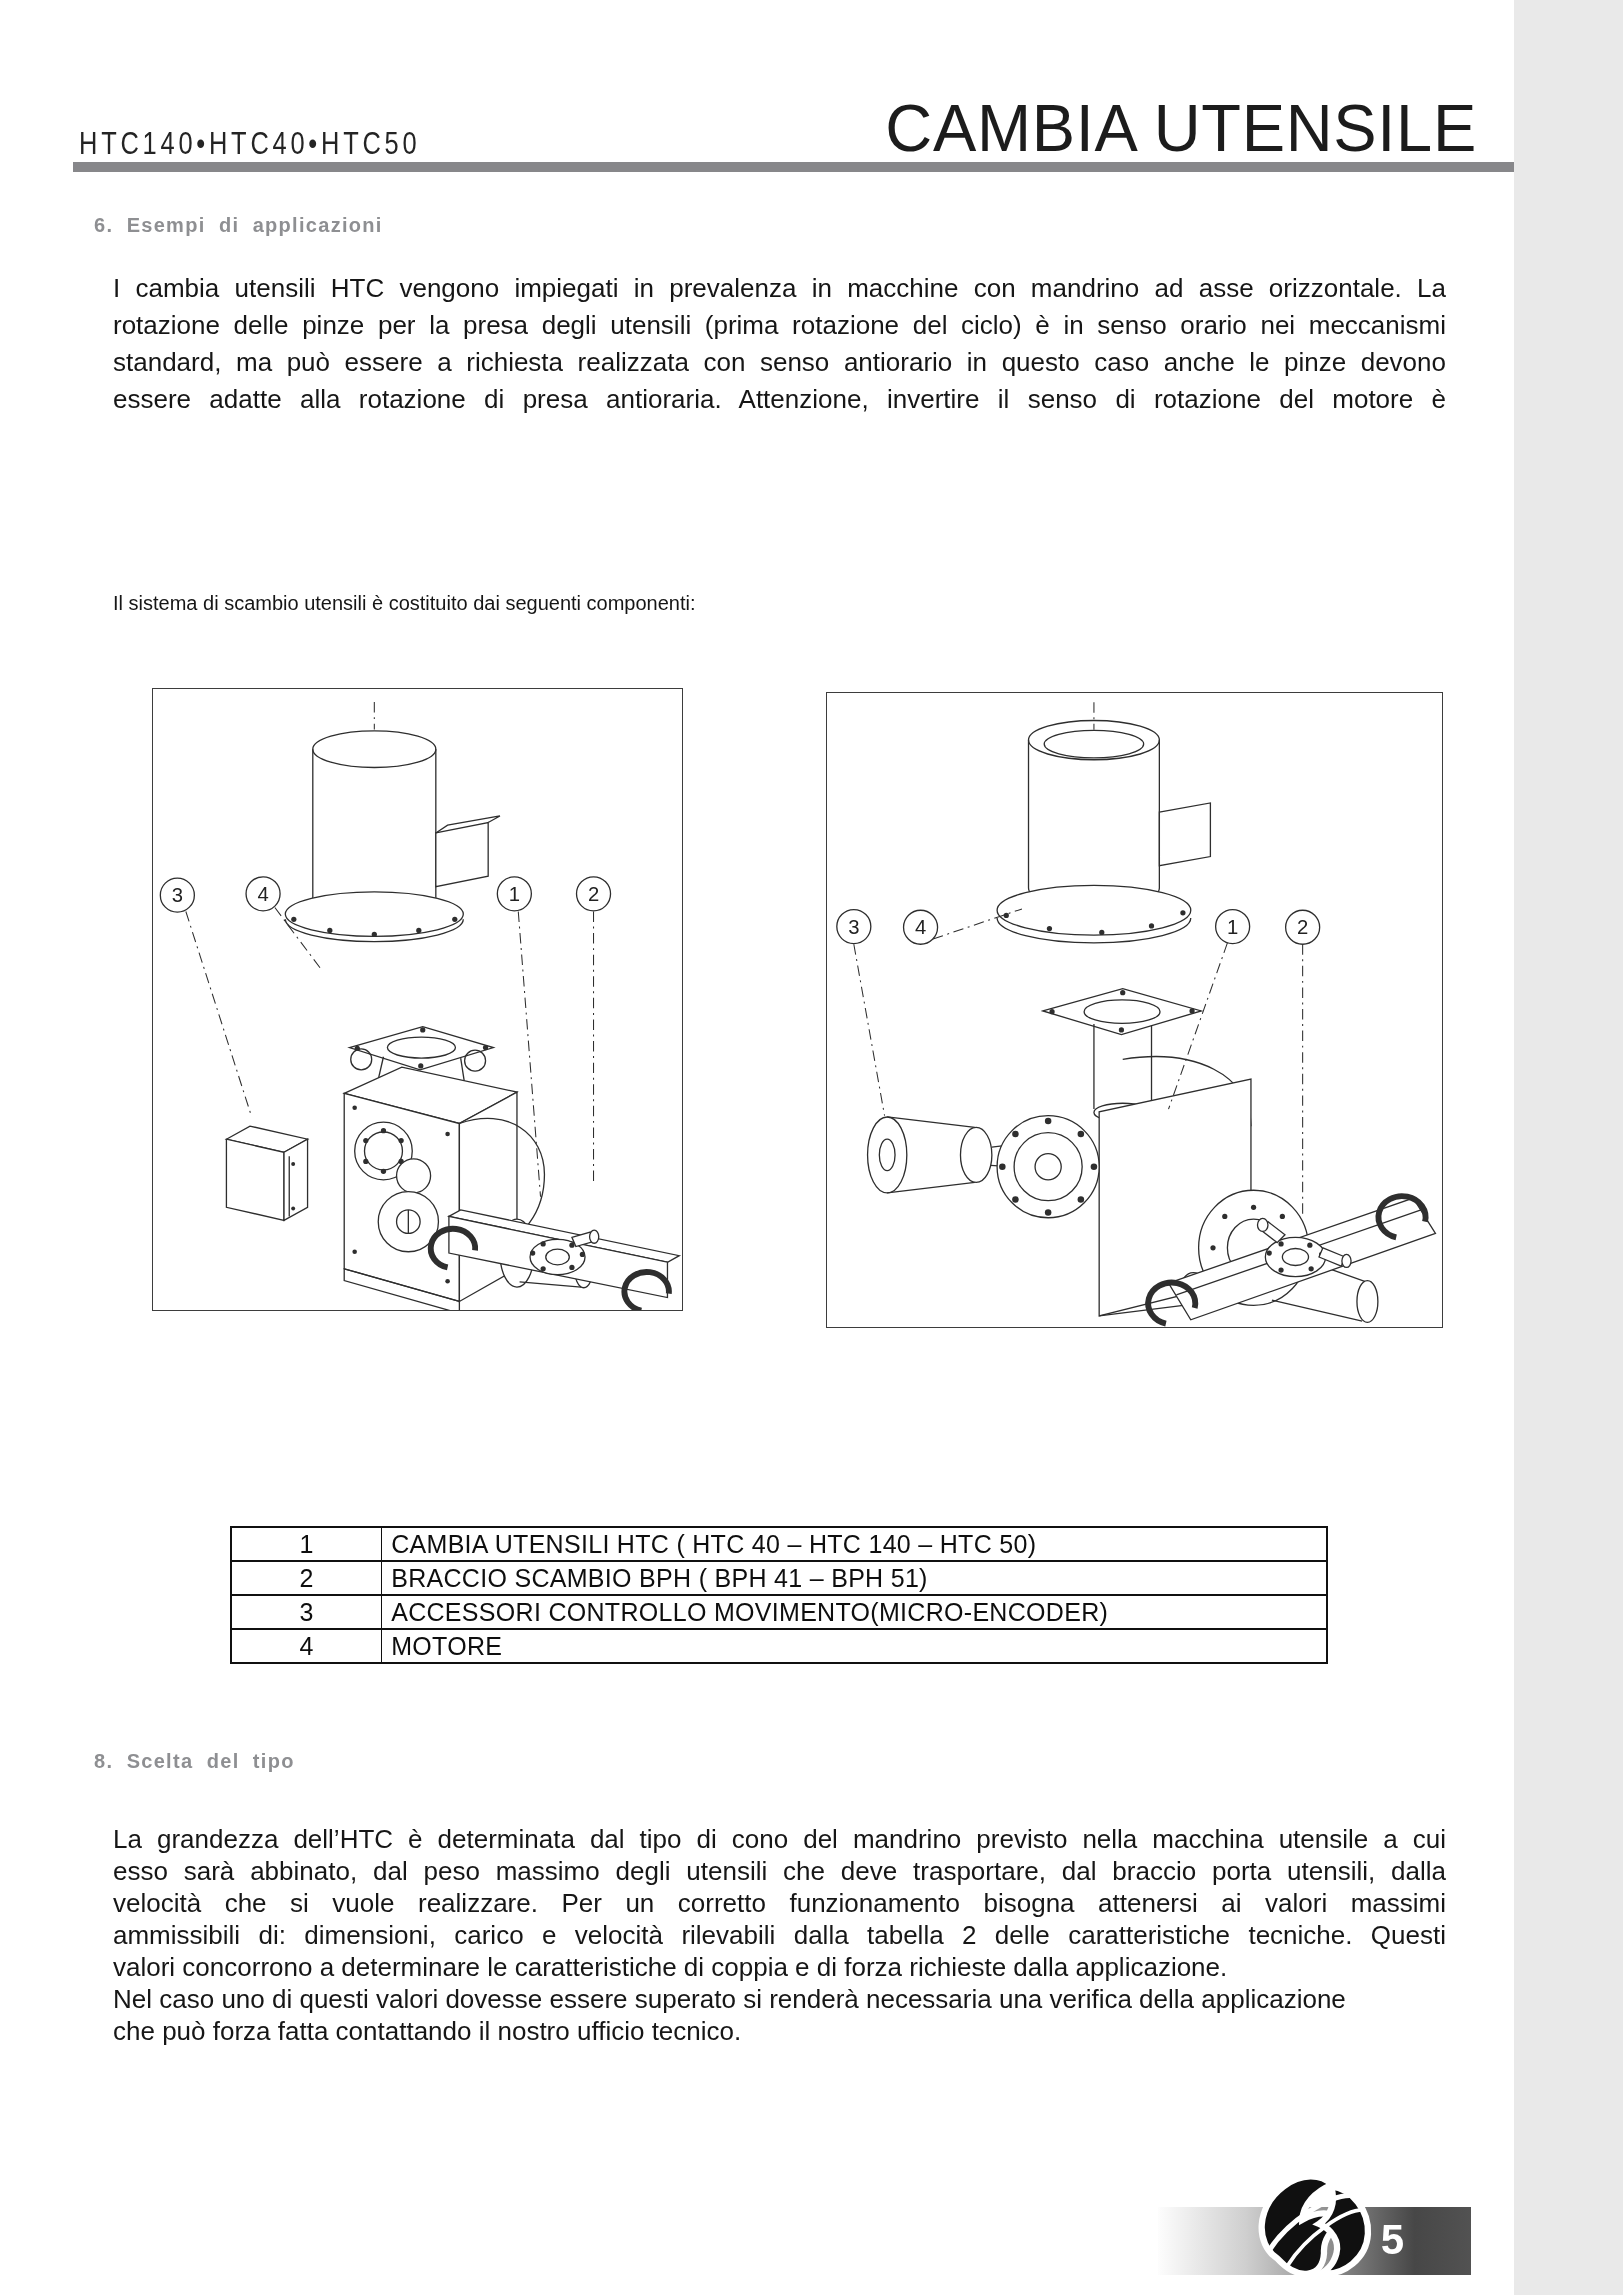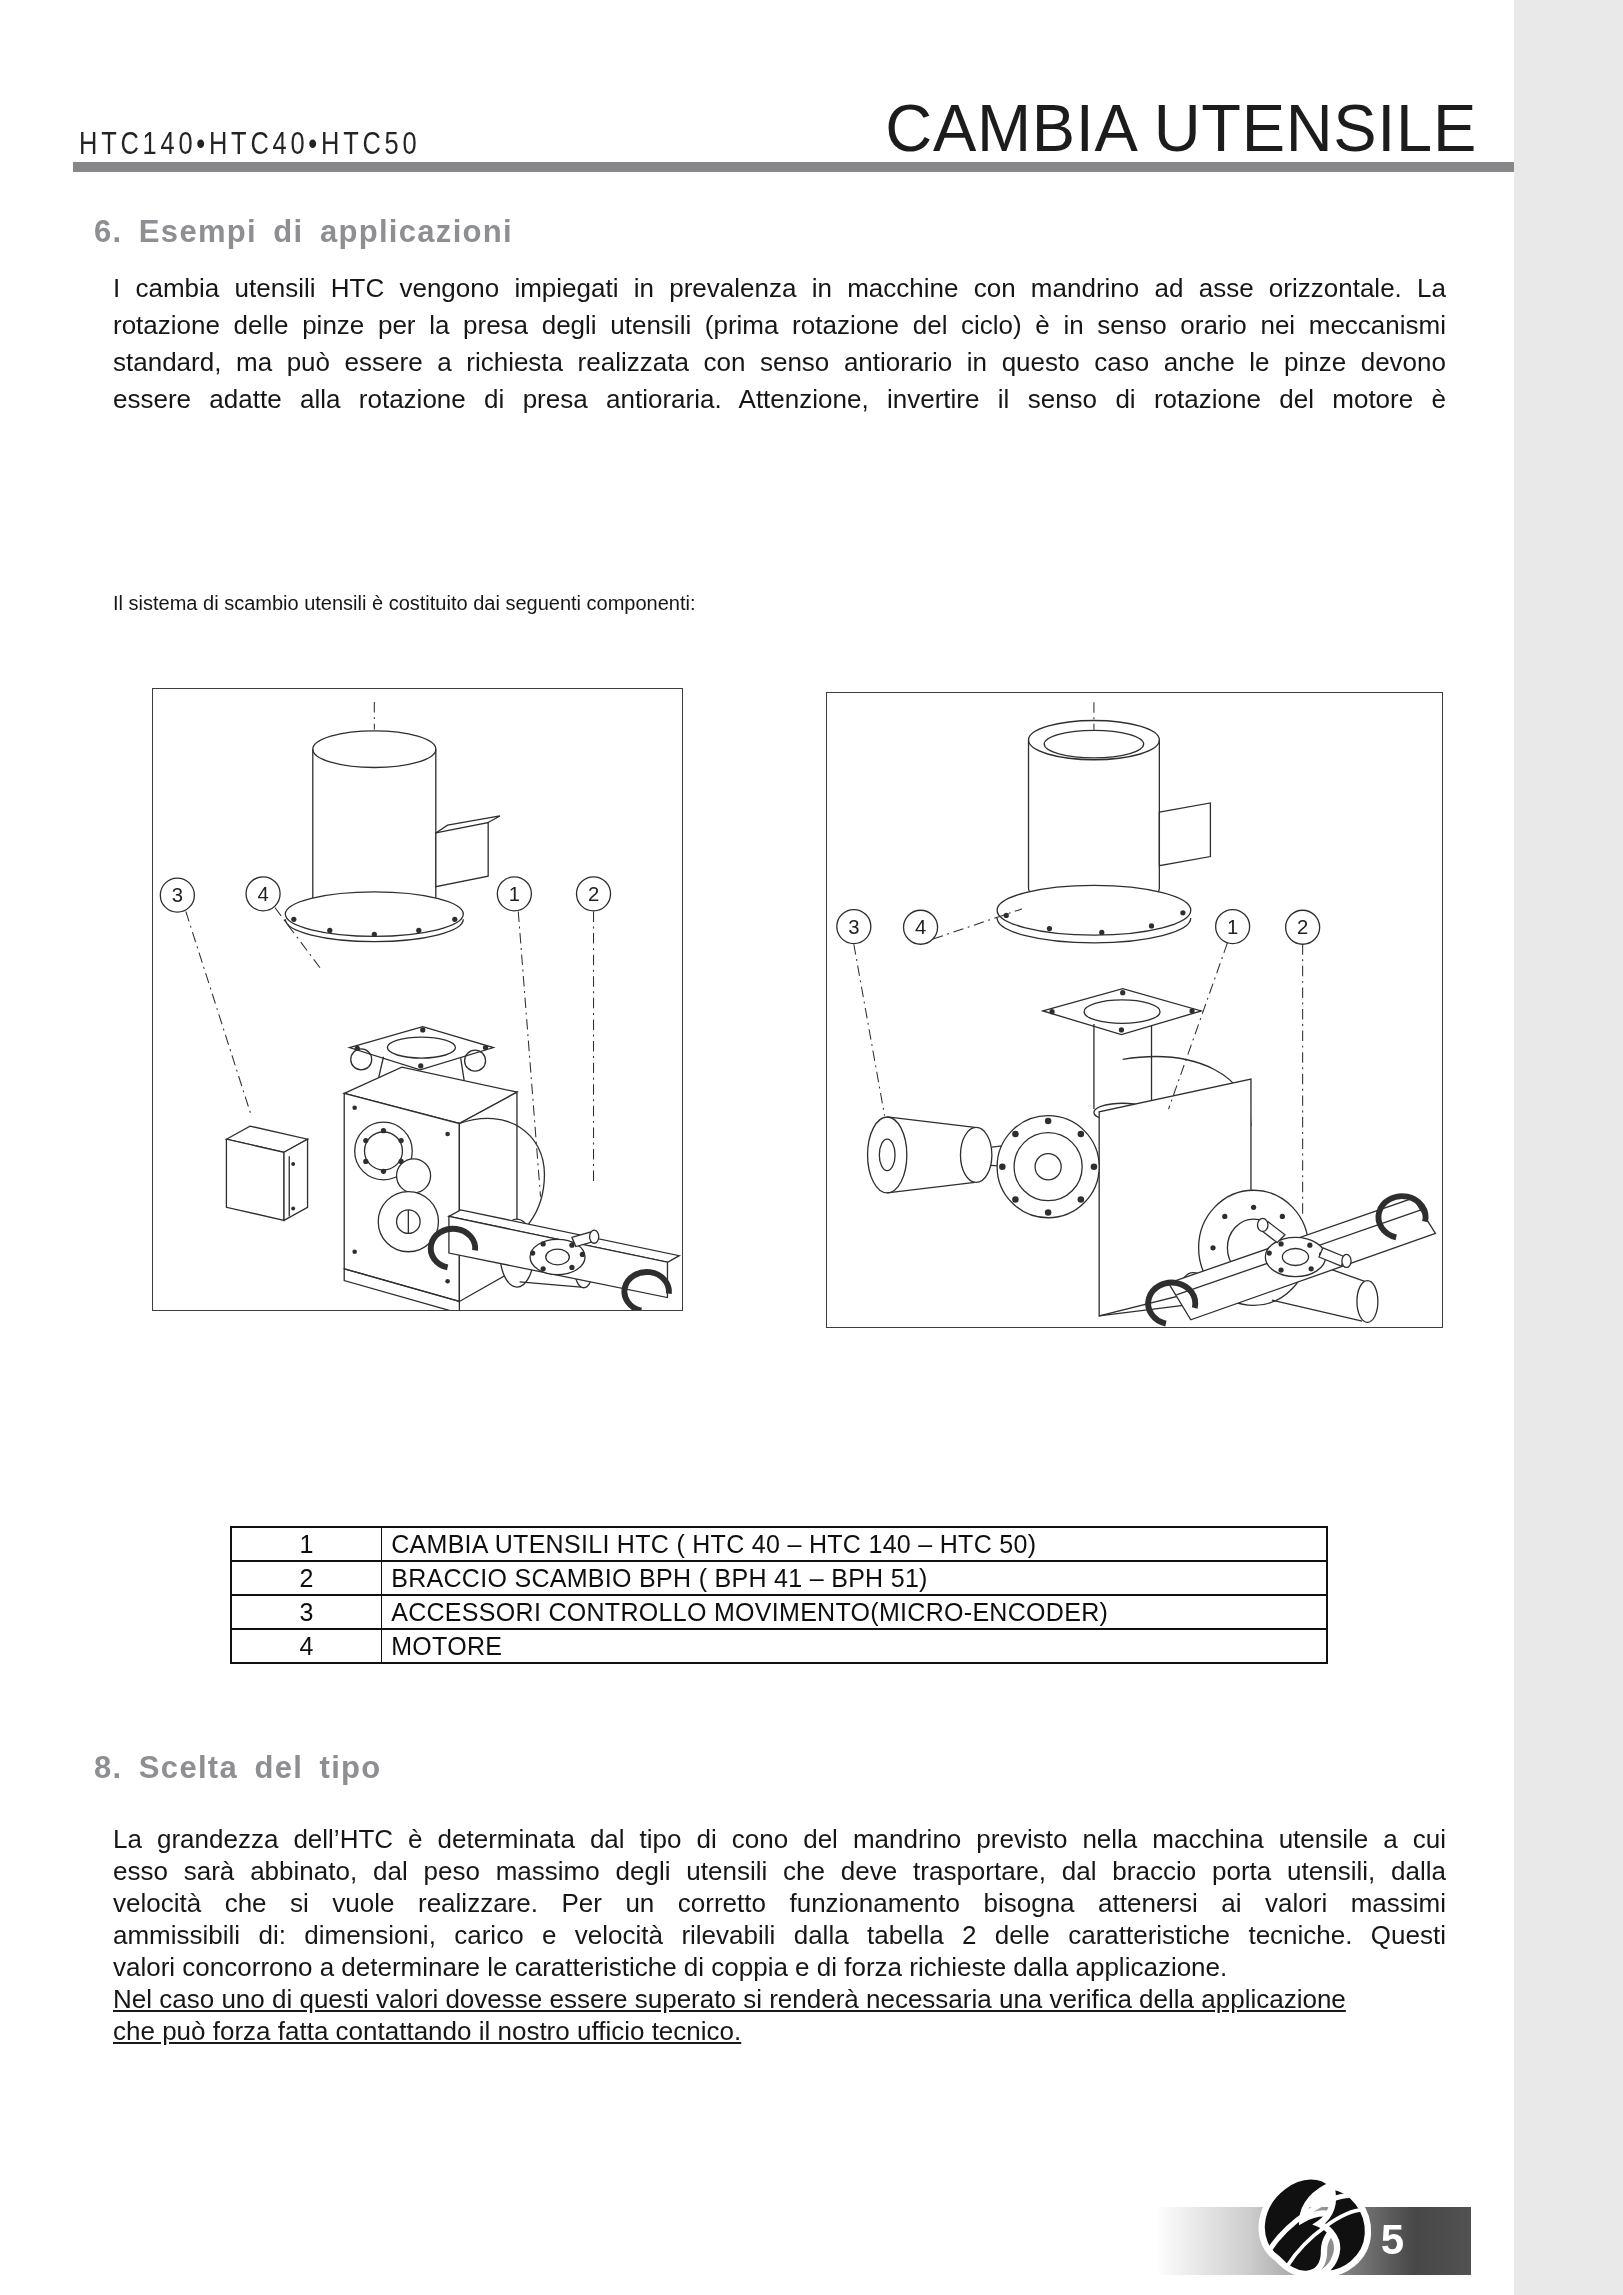--- a/index.html
+++ b/index.html
@@ -16,37 +16,37 @@
   .doc-title{
     position:absolute;right:37px;top:94px;font-size:67px;font-weight:400;
     color:#1c1c1c;letter-spacing:0.7px;transform:scaleX(0.97);transform-origin:right center;
     white-space:nowrap;line-height:1;
   }
   .header-rule{
     position:absolute;left:73px;top:162px;width:1537px;height:9.8px;background:#87878a;
   }
   
   .sec-h{
-    position:absolute;left:94px;font-size:31px;font-weight:700;color:#8e8f92;
+    position:absolute;left:94px;font-size:20px;font-weight:700;color:#8e8f92;
     letter-spacing:1.3px;word-spacing:6.5px;white-space:nowrap;line-height:1.2;
   }
   .sec-h.italic{font-style:italic;}
   #h6{top:213px;}
   #h7{top:514px;}
   #h8{top:1749px;}
   
   .para{position:absolute;left:113px;width:1333px;}
   .para .pl{font-size:26px;color:#161616;white-space:normal;overflow:hidden;}
   .lh57 .pl{line-height:37px;height:37px;}
   .lh49 .pl{line-height:32px;height:32px;}
   .pl.just{text-align:justify;text-align-last:justify;}
   #p6{top:270px;}
   #intro7{position:absolute;left:113px;top:585px;font-size:20px;line-height:37px;color:#161616;}
   #p8a{top:1823px;}
-  #p8b{top:1983px;text-decoration:underline;}
+  #p8b{top:1983px;}
   
   .figbox{position:absolute;border:1.3px solid #3d3d3d;background:#fff;}
   #fig-left{left:152px;top:688px;width:529px;height:621px;}
   #fig-right{left:826px;top:692px;width:615px;height:634px;}
   .figbox svg{display:block;width:100%;height:100%;}
   .ln{stroke:#2e2e2e;stroke-width:2;fill:none;}
   .lnf{stroke:#2e2e2e;stroke-width:2;fill:#ffffff;}
   .dot{fill:#2e2e2e;stroke:none;}
   .cl{stroke:#2e2e2e;stroke-width:1.6;fill:none;stroke-dasharray:16 7 3 7;}
   .hook{stroke:#2e2e2e;stroke-width:9;fill:none;}

